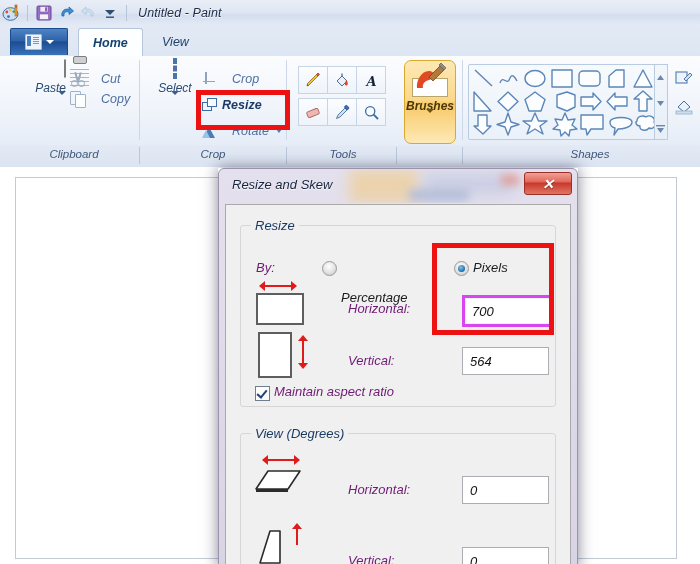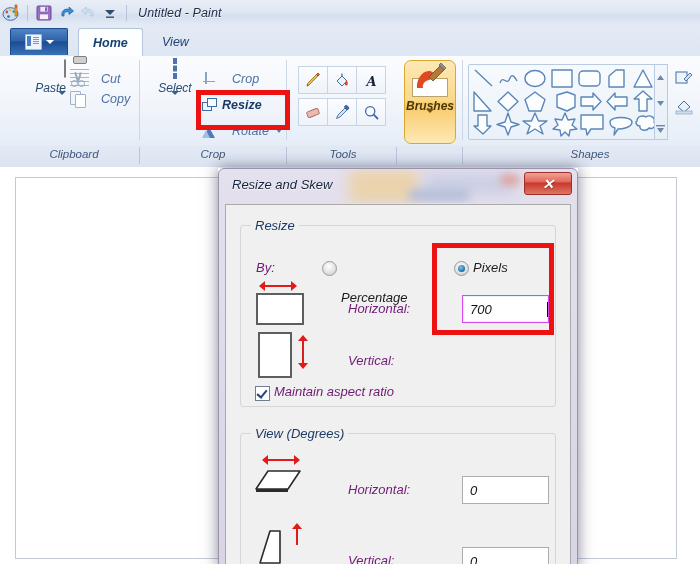--- a/index.html
+++ b/index.html
@@ -229,21 +229,21 @@
   }
   .gb-title{
     position:absolute;top:-8px;left:10px;background:#f0f0f0;padding:0 4px;
     font-size:13px;color:#1b3a63;
   }
   .field-label{position:absolute;font-size:13px;color:#701a75;}
   .txtbox{
     position:absolute;height:26px;background:#ffffff;border:1px solid #abadb3;
     font-size:13px;color:#111;display:flex;align-items:center;padding-left:7px;
   }
-  .txtbox.focused{border:1px solid #d946ef;box-shadow:inset 0 0 0 1px #e8f3fc;justify-content:space-between;}
+  .txtbox.focused{border:3px solid #d946ef;box-shadow:inset 0 0 0 1px #e8f3fc;justify-content:space-between;}
   .caret-bar{display:inline-block;width:1px;height:15px;background:#000;margin-left:1px;}
 
   .radio{
     position:absolute;width:13px;height:13px;border-radius:50%;
     background:radial-gradient(circle at 45% 35%,#ffffff,#dfdfdf 60%,#c2c2c2 100%);
     border:1px solid #9a9a9a;
   }
   .radio.on:after{
     content:"";position:absolute;left:3px;top:3px;width:7px;height:7px;border-radius:50%;
     background:radial-gradient(circle at 40% 35%,#7fc4ee,#1f6fa8 70%,#10486f 100%);
@@ -560,20 +560,23 @@
           <span class="caret-bar"></span>
       </div>
 
       <div class="rect-tall" style="left:32px;top:127px;"></div>
       <div class="arrow-v" style="left:72px;top:130px;height:34px;">
         <span class="ht"></span>
           <span class="shaft"></span>
           <span class="hb"></span>
       </div>
       <div class="field-label" style="left:122px;top:148px;">Vertical:</div>
+      <div class="txtbox" style="left:236px;top:142px;width:78px;">
+        <span>564</span>
+      </div>
 
       <div class="chk" style="left:29px;top:181px;"></div>
       <div class="field-label" style="left:48px;top:179px;">Maintain aspect ratio</div>
 
       <div class="groupbox" style="left:14px;top:228px;width:314px;height:160px;">
         <span class="gb-title">View (Degrees)</span>
       </div>
 
       <div class="arrow-h" style="left:36px;top:250px;width:38px;">
         <span class="hl"></span>

